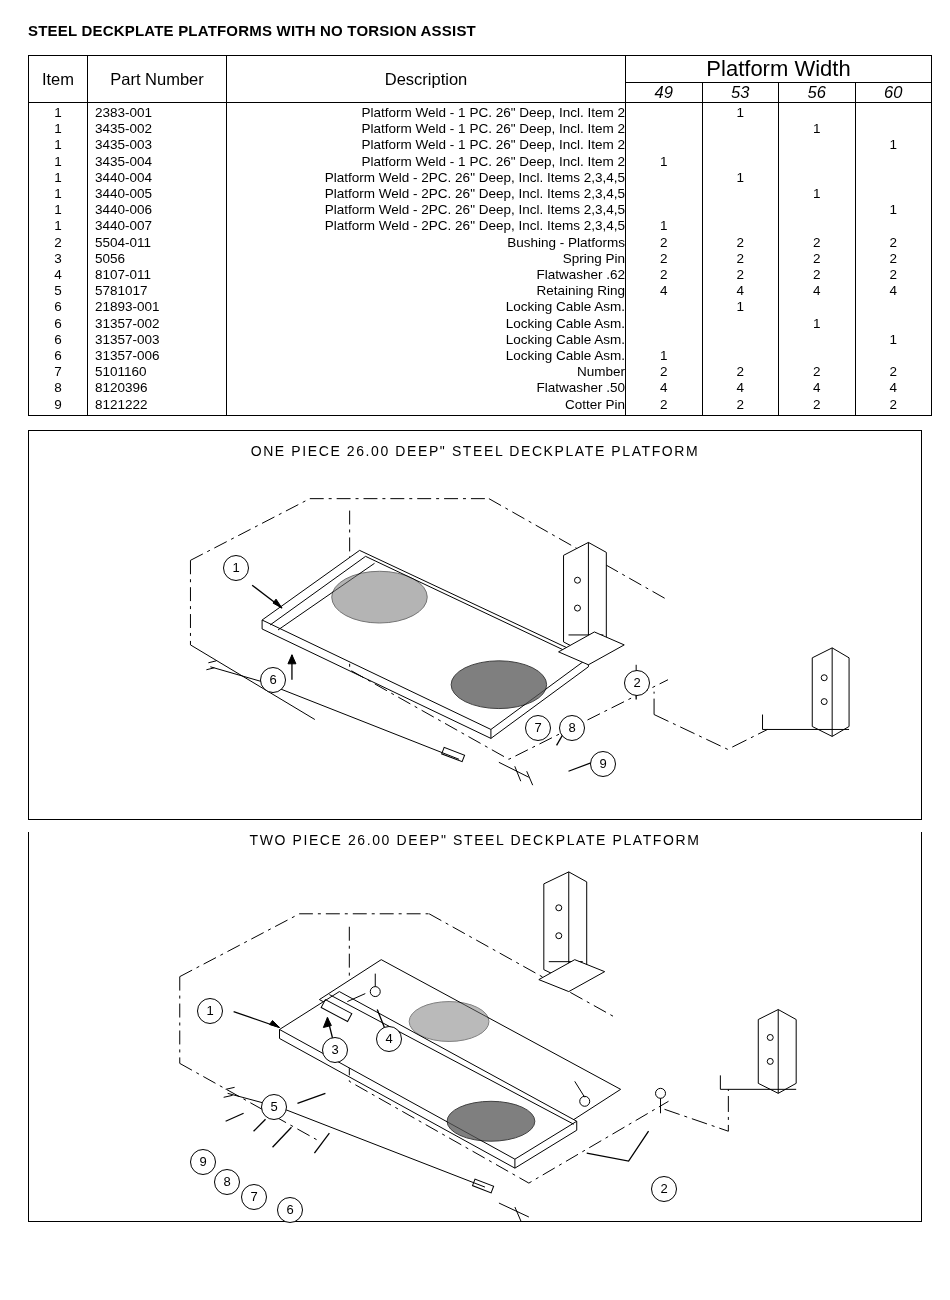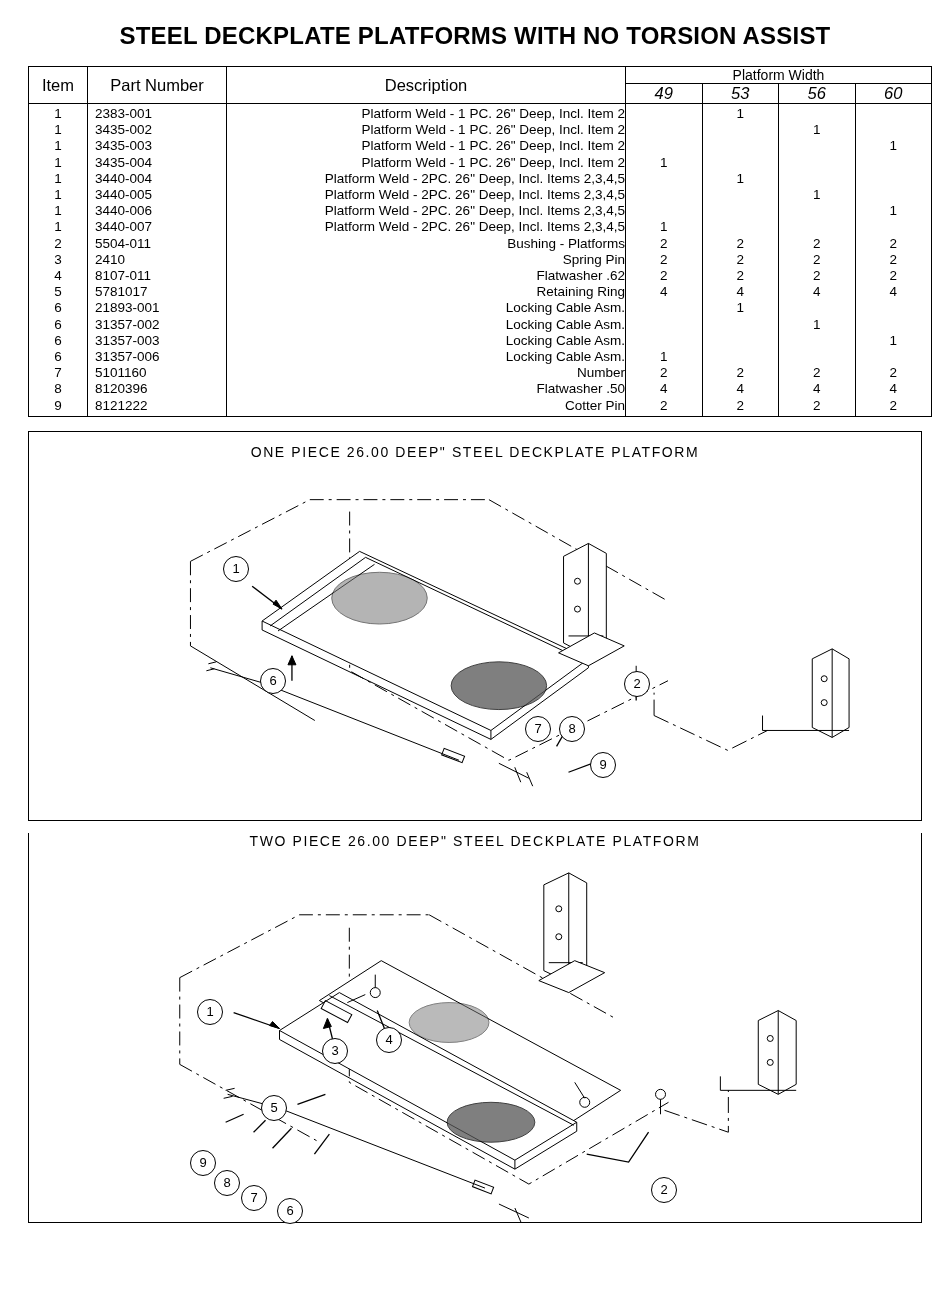--- a/index.html
+++ b/index.html
@@ -16,22 +16,21 @@
     overflow: hidden;
   }
   .page {
     width: 950px;
     height: 1300px;
     position: relative;
     box-sizing: border-box;
     padding: 0 28px;
   }
   .doc-title {
-    text-align: center;
-    font-size: 24px;
+    font-size: 15px;
     font-weight: bold;
     letter-spacing: 0.2px;
     margin: 22px 0 16px 0;
   }
   
   table.parts {
     border-collapse: collapse;
     width: 904px;
     margin: 0 auto;
     table-layout: fixed;
@@ -46,21 +45,21 @@
     font-size: 16.5px;
     padding: 6px 2px;
     vertical-align: middle;
   }
   .hdr-item { width: 58px; }
   .hdr-part { width: 138px; }
   .hdr-desc { width: 398px; }
   .hdr-w { width: 75px; font-style: italic; }
   .pw-title {
     text-align: center;
-    font-size: 14px;
+    font-size: 22px;
     padding: 4px 2px 3px 2px;
   }
   .row td {
     font-size: 13.5px;
     padding: 0px 0 0px 0;
     line-height: 16.2px;
     height: 16.2px;
   }
   .c-item { text-align: center; }
   .c-part { text-align: left; padding-left: 7px !important; }
@@ -215,21 +214,21 @@
           <td class="c-item">2</td>
           <td class="c-part">5504-011</td>
           <td class="c-desc">Bushing - Platforms</td>
           <td class="c-w">2</td>
           <td class="c-w">2</td>
           <td class="c-w">2</td>
           <td class="c-w">2</td>
         </tr>
         <tr class="row">
           <td class="c-item">3</td>
-          <td class="c-part">2410</td>
+          <td class="c-part">5056</td>
           <td class="c-desc">Spring Pin</td>
           <td class="c-w">2</td>
           <td class="c-w">2</td>
           <td class="c-w">2</td>
           <td class="c-w">2</td>
         </tr>
         <tr class="row">
           <td class="c-item">4</td>
           <td class="c-part">8107-011</td>
           <td class="c-desc">Flatwasher .62</td>

